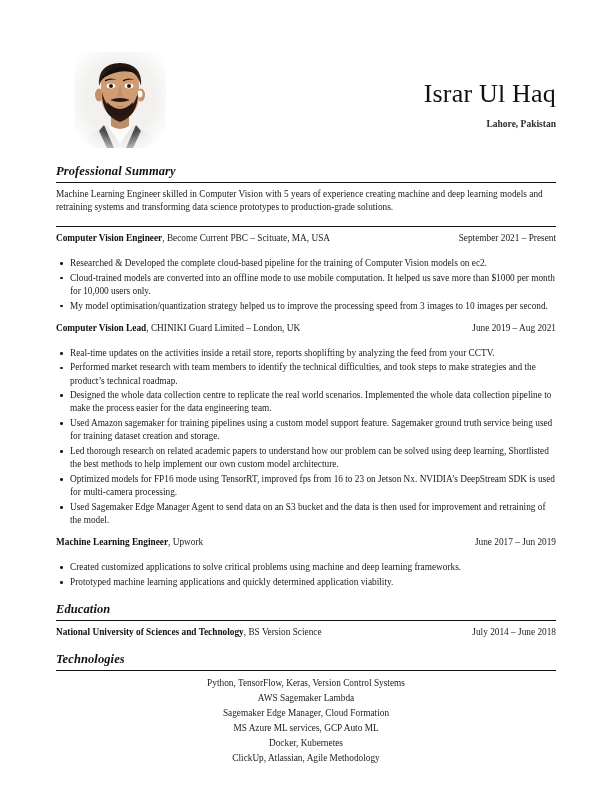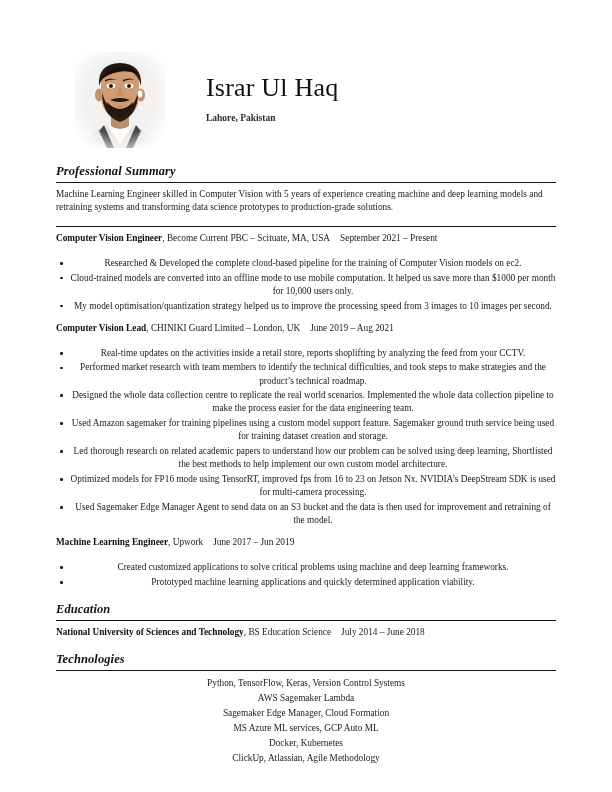--- a/index.html
+++ b/index.html
@@ -33,22 +33,22 @@
   }
   .photo {
     width: 92px;
     height: 96px;
     display: block;
   }
   .identity {
     position: absolute;
     left: 150px;
     right: 0;
-    top: 22px;
-    text-align: left;
+    top: 28px;
+    text-align: right;
   }
   .name {
     font-size: 26px;
     line-height: 1.1;
     font-weight: 400;
     letter-spacing: 0.2px;
     color: #111111;
   }
   .location {
     margin-top: 10px;
@@ -80,39 +80,39 @@
     text-align: left;
   }
 
   .spacer-sm { height: 11px; }
   .spacer-xs { height: 7px; }
 
   
   .entry { margin-bottom: 2px; }
   .entry-head {
     display: flex;
+    justify-content: space-between;
     align-items: baseline;
     font-size: 9.3px;
     line-height: 1.4;
     margin-bottom: 1px;
   }
   .entry-head .left { white-space: nowrap; overflow: hidden; }
   .role { font-weight: bold; color: #111111; }
   .org { font-weight: 400; color: #1a1a1a; }
   .dates {
     white-space: nowrap;
     padding-left: 10px;
     color: #1a1a1a;
   }
 
   ul.bullets {
     list-style: none;
     margin: 12px 0 0 0;
     padding: 0;
-    text-align: center;
   }
   ul.bullets li {
     position: relative;
     padding-left: 14px;
     font-size: 9.3px;
     line-height: 1.42;
     margin-bottom: 1.5px;
     color: #1a1a1a;
   }
   ul.bullets li::before {
@@ -269,21 +269,21 @@
   </div>
 
   <div class="spacer-sm"></div>
 
   <div class="section">
     <div class="section-title">Education</div>
     <div class="rule"></div>
     <div class="entry">
       <div class="entry-head">
         <div class="left">
-          <span class="role">National University of Sciences and Technology</span><span class="org">, BS Education Science</span>
+          <span class="role">National University of Sciences and Technology</span><span class="org">, BS Version Science</span>
         </div>
         <div class="dates">July 2014 – June 2018</div>
       </div>
     </div>
   </div>
 
   <div class="spacer-sm"></div>
 
   <div class="section">
     <div class="section-title">Technologies</div>

